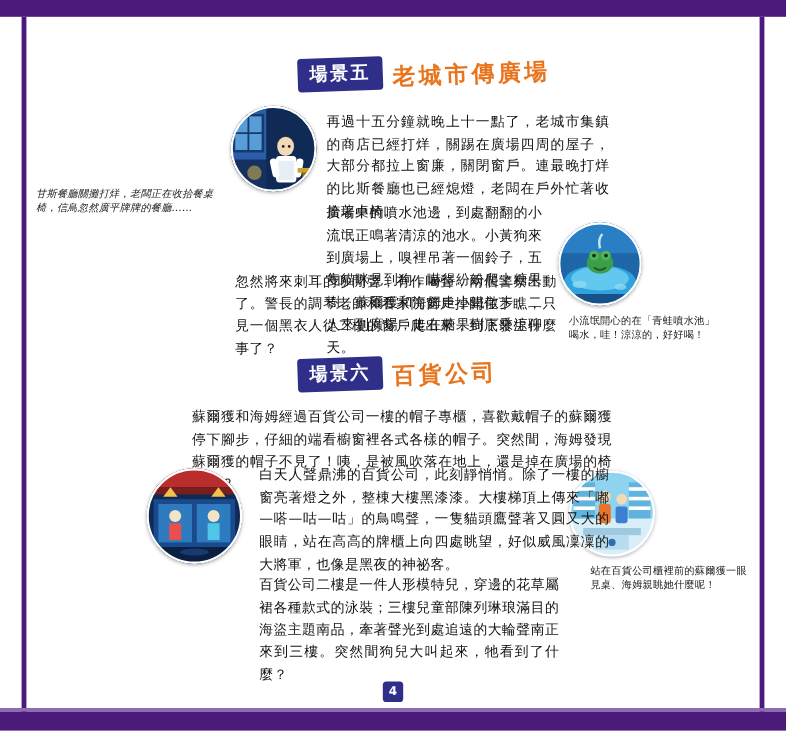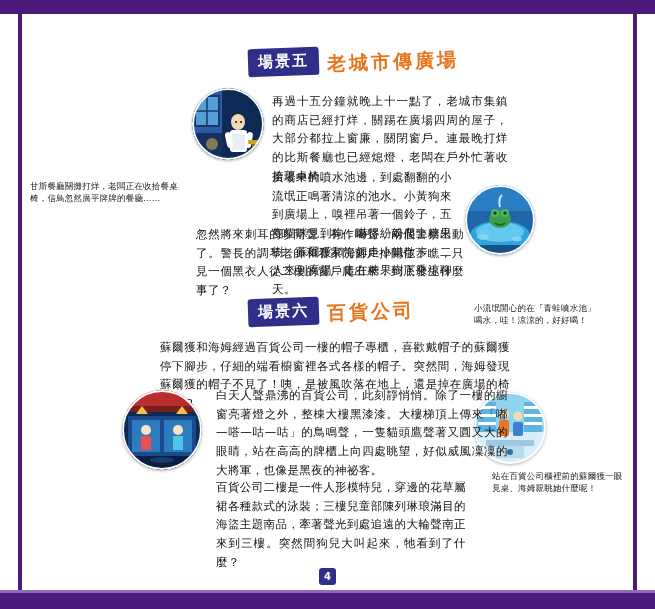--- a/index.html
+++ b/index.html
@@ -168,21 +168,21 @@
         <rect x="54" y="44" width="6" height="16" rx="3" fill="#ffffff" transform="rotate(10 57 52)"></rect>
         <circle cx="44" cy="34" r="1.1" fill="#1a1a1a"></circle>
         <circle cx="49" cy="34" r="1.1" fill="#1a1a1a"></circle>
         <rect x="56" y="52" width="14" height="4" rx="1" fill="#c9a227"></rect>
         <rect x="60" y="56" width="3" height="12" fill="#8b6f1a"></rect>
         <circle cx="20" cy="56" r="6" fill="#f0c14b" opacity="0.5"></circle>
       </g>
       <circle cx="36" cy="36" r="35" fill="none" stroke="#ffffff" stroke-width="2"></circle>
     </svg>
   </div>
-  <div class="caption" style="left:30px; top:180px; width:150px;">甘斯餐廳關攤打烊，老闆正在收拾餐桌椅，信鳥忽然廣平牌牌的餐廳……</div>
+  <div class="caption" style="left:30px; top:156px; width:150px;font-style:italic;">甘斯餐廳關攤打烊，老闆正在收拾餐桌椅，信鳥忽然廣平牌牌的餐廳……</div>
 
   <div class="pic" style="left:465px; top:185px; width:70px; height:70px;">
     <svg width="70" height="70" viewBox="0 0 70 70">
       <defs>
         <clipPath id="c5r">
             <circle cx="35" cy="35" r="35"></circle>
           </clipPath>
       </defs>
       <g clip-path="url(#c5r)">
         <rect x="0" y="0" width="70" height="70" fill="#1e66a8"></rect>
@@ -196,21 +196,21 @@
         <circle cx="40" cy="28" r="1.6" fill="#16301c"></circle>
         <path d="M30 38 q5 4 10 0" stroke="#1d5c28" stroke-width="1.6" fill="none"></path>
         <path d="M35 22 q-2 -8 2 -12" stroke="#bfe9fb" stroke-width="2" fill="none"></path>
         <ellipse cx="18" cy="52" rx="6" ry="3" fill="#8fd9f2" opacity="0.8"></ellipse>
         <ellipse cx="52" cy="54" rx="5" ry="2.5" fill="#8fd9f2" opacity="0.8"></ellipse>
         <rect x="0" y="60" width="70" height="10" fill="#17518a"></rect>
       </g>
       <circle cx="35" cy="35" r="34" fill="none" stroke="#ffffff" stroke-width="2"></circle>
     </svg>
   </div>
-  <div class="caption" style="left:474px; top:262px; width:130px;margin-top:40px;">小流氓開心的在「青蛙噴水池」喝水，哇！涼涼的，好好喝！</div>
+  <div class="caption" style="left:474px; top:262px; width:130px;">小流氓開心的在「青蛙噴水池」喝水，哇！涼涼的，好好喝！</div>
 
   <div class="para" style="left:272px; top:92px; width:236px;">再過十五分鐘就晚上十一點了，老城市集鎮的商店已經打烊，關踢在廣場四周的屋子，大部分都拉上窗廉，關閉窗戶。連最晚打烊的比斯餐廳也已經熄燈，老闆在戶外忙著收拾著桌椅。</div>
   <div class="para" style="left:272px; top:168px; width:180px;">廣場中的噴水池邊，到處翻翻的小流氓正鳴著清涼的池水。小黃狗來到廣場上，嗅裡吊著一個鈴子，五隻貓咪見到狗，嚇得紛紛爬上糖果樹，蘇爾獲和海姆走小鐵散步，二人來到廣場，走在糖果樹下乘涼聊天。</div>
   <div class="para" style="left:196px; top:225px; width:268px;">忽然將來刺耳的吵閒聲，有作喝聲，兩個警察出動了。警長的調琴老師和看家院窗戶掉開住下瞧，只見一個黑衣人從二樓的窗戶爬出來，到底發生什麼事了？</div>
 
   <div class="scene-head" style="left:248px; top:298px;">
     <span class="scene-tag">場景六</span>
     <span class="scene-title">百貨公司</span>
   </div>
 

